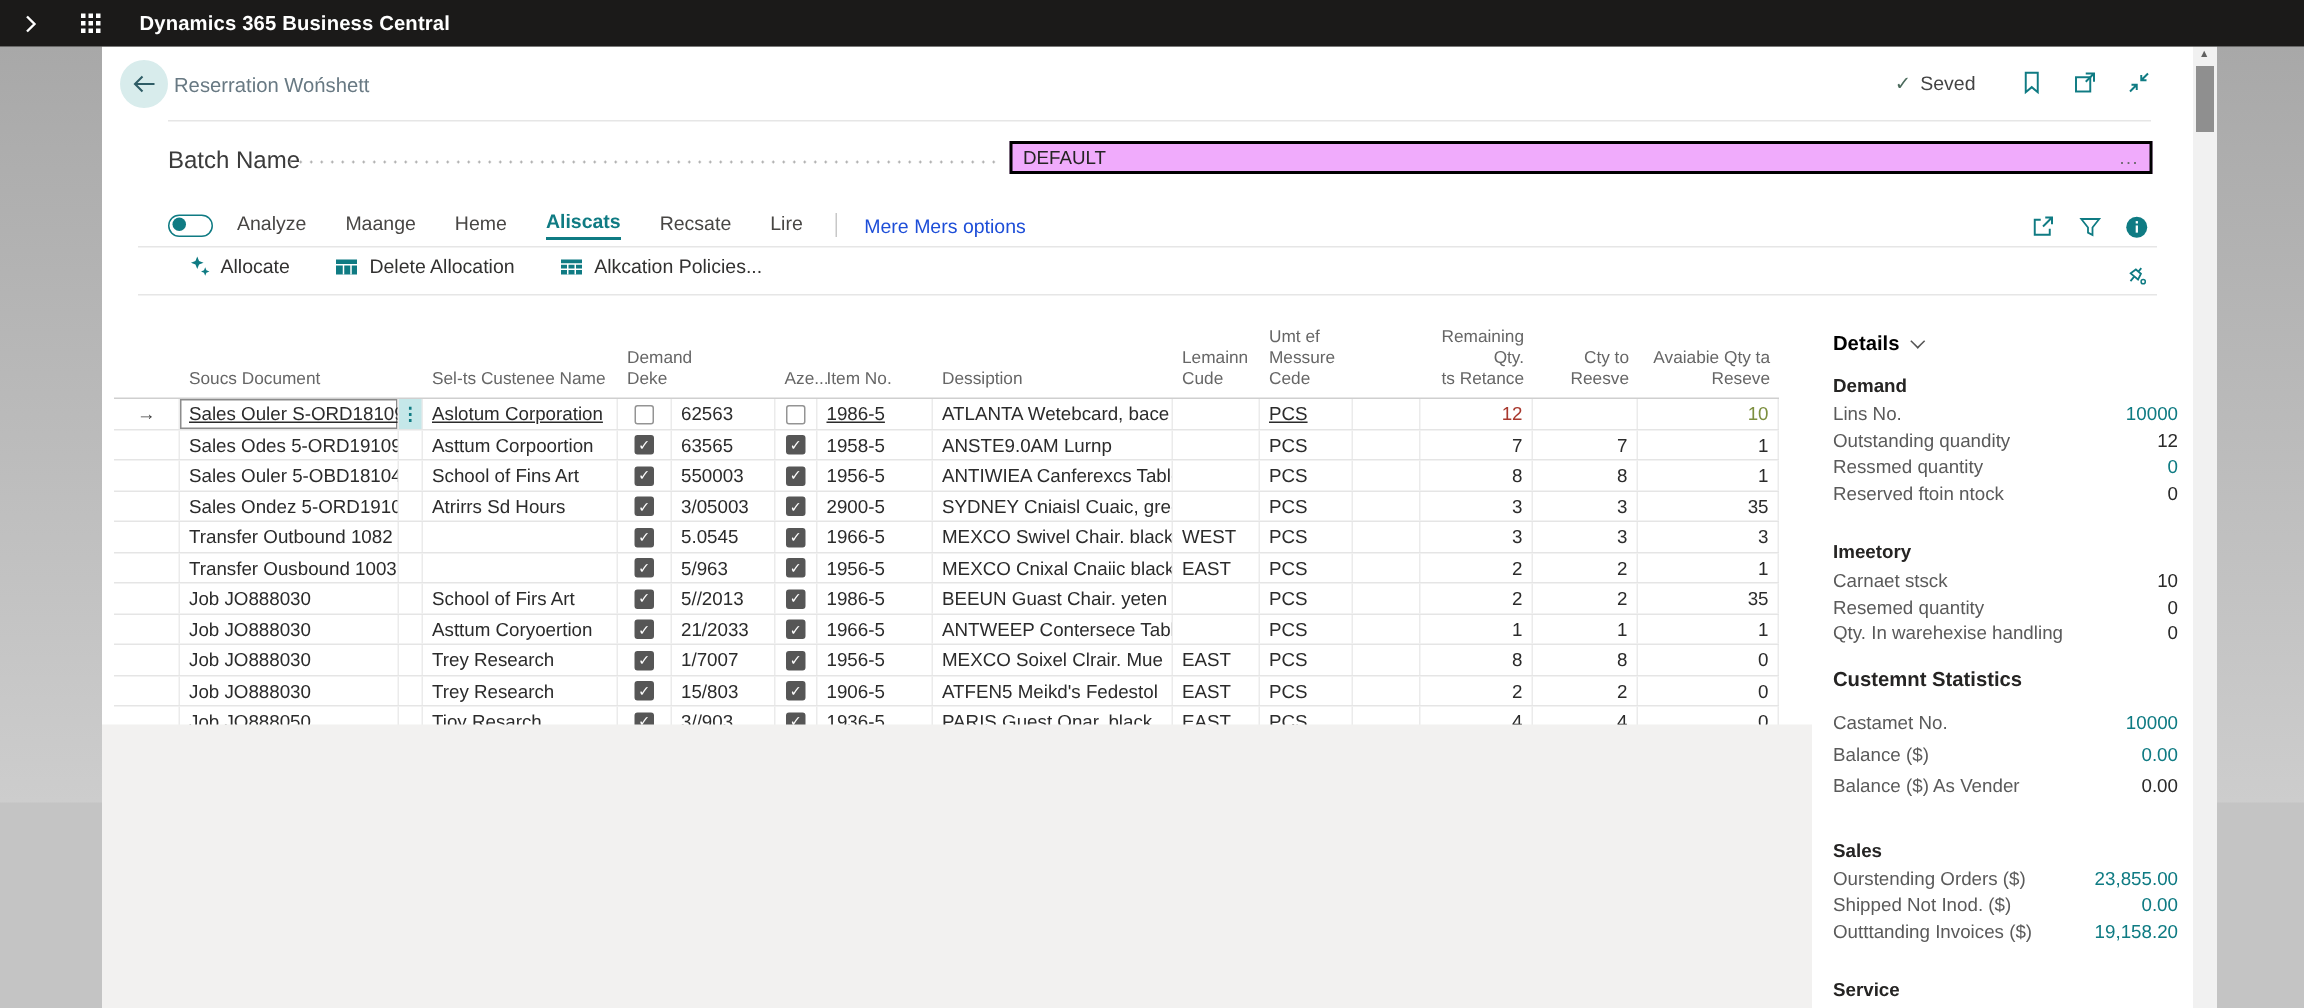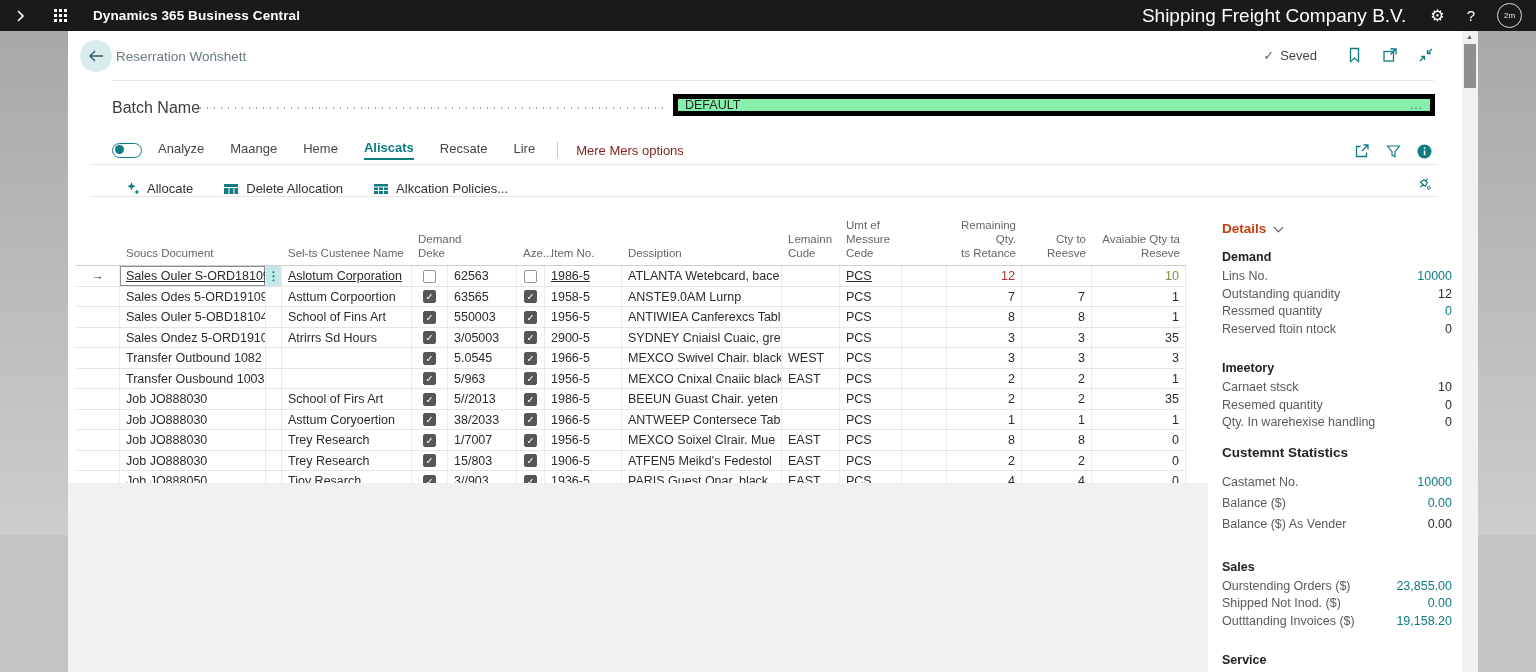--- a/index.html
+++ b/index.html
@@ -31,35 +31,35 @@
   .saved-label { font-size:13px; color:#444; margin-right:30px; display:flex; align-items:center; gap:6px; }
   .saved-label .chk { color:#4c6b5d; font-size:13px; }
   .hdr-icons { display:flex; gap:20px; align-items:center; }
   .divider { position:absolute; left:44px; right:28px; height:1px; background:#e6e6e6; }
 
   
   .batch-label { position:absolute; left:44px; top:68px; font-size:16px; color:#3b3b3b; }
   .leader { position:absolute; left:122px; top:76px; width:478px; height:2px;
             background-image:radial-gradient(circle,#a8a8a8 0.8px,transparent 0.9px);
             background-size:7px 2px; background-repeat:repeat-x; }
-  .batch-field { position:absolute; left:605px; top:63px; width:762px; height:22px; border:5px solid #000000; display:flex; align-items:center; padding:0 7px; font-size:12.5px; color:#252423; background:#86efac; }
+  .batch-field { position:absolute; left:605px; top:63px; width:762px; height:22px; border:2px solid #000000; display:flex; align-items:center; padding:0 7px; font-size:12.5px; color:#252423; background:#f0abfc; }
   .batch-field .assist { margin-left:auto; color:#666; letter-spacing:1px; font-size:12px; }
 
   
   .ribbon { position:absolute; left:44px; top:105px; height:28px; display:flex; align-items:center;justify-content:space-between; }
   .toggle { width:30px; height:15px; border:1.5px solid #0f7b83; border-radius:8px; position:relative; margin-right:16px; }
   .toggle .knob { position:absolute; left:2px; top:1.5px; width:9px; height:9px; border-radius:50%; background:#0f7b83; }
   .tabs { display:flex; align-items:center; gap:26px; font-size:13px; color:#484644; }
   .tabs .tab { cursor:default; padding-bottom:3px; }
   .tabs .tab.active { color:#0f7b83; font-weight:700; border-bottom:2px solid #0f7b83; }
   .tab-sep { width:1px; height:16px; background:#c8c8c8; margin:0 18px 0 22px; }
-  .more-opts { font-size:13px; color:#7f1d1d; }
+  .more-opts { font-size:13px; color:#1d4ed8; }
   .ribbon-icons { position:absolute; right:30px; top:112px; display:flex; gap:16px; align-items:center; }
   .divider2 { top:133px; left:24px; right:24px; }
-  .actionbar { position:absolute; left:58px; top:139px; height:26px; display:flex; align-items:flex-end; gap:30px; font-size:13px; color:#323130; }
+  .actionbar { position:absolute; left:58px; top:139px; height:26px; display:flex; align-items:flex-start; gap:30px; font-size:13px; color:#323130; }
   .action { display:flex; align-items:center; gap:7px; }
   .pin-icon { position:absolute; right:30px; top:144px; }
   .divider3 { top:165px; left:24px; right:24px; }
 
   
   .grid-cols { display:grid; grid-template-columns:44px 146px 16px 130px 36px 69px 28px 77px 160px 58px 62px 45px 75px 70px 94px; }
   .rw-table { position:absolute; left:8px; top:188px; width:1110px; }
   .rw-header { align-items:end; padding-bottom:5px; border-bottom:1px solid #cfcfcf; color:#666; font-size:11.5px; line-height:1.2; }
   .rw-header .hc { padding:0 6px; white-space:pre-line; }
   .rw-header .al-right { text-align:right; }
@@ -73,21 +73,21 @@
   .c-dots { padding:0 !important; justify-content:center !important; }
   .sel .c-dots { background:#c5e7e9; color:#0f7b83; font-weight:700; font-size:12px; }
   .cb { width:13px; height:13px; border:1px solid #949494; border-radius:2px; background:#fff; display:flex; align-items:center; justify-content:center; }
   .cb.checked { background:#565656; border-color:#565656; color:#fff; font-size:9.5px; }
   .val-red { color:#a8382e; }
   .val-green { color:#7d8f3f; }
   .below-table { position:absolute; left:0; top:452px; width:1140px; height:189px; background:#f2f1f0; }
 
   
   .details { position:absolute; left:1154px; top:190px; width:230px; height:451px; overflow:hidden; font-size:12.5px; }
-  .details-title { font-weight:700; font-size:13.5px; color:#c2410c; display:flex; align-items:center;text-align:center; }
+  .details-title { font-weight:700; font-size:13.5px; color:#000000; display:flex; align-items:center;text-align:center; }
   .chev { width:7px; height:7px; border-right:1.5px solid #555; border-bottom:1.5px solid #555; transform:rotate(45deg); display:inline-block; margin-left:9px; margin-bottom:3px; }
   .d-group { margin-top:22px; }
   .d-group.first { margin-top:14px; }
   .d-group.title-group { margin-top:12px; }
   .d-heading { font-weight:700; font-size:12.5px; color:#252423; margin-bottom:5px; }
   .title-group .d-heading { font-size:13.5px; margin-bottom:15px; }
   .d-row { display:flex; justify-content:space-between; align-items:flex-start; height:17.5px; color:#5a5a5a; }
   .title-group .d-row { height:21px; }
   .d-val { color:#2b2b2b; }
   .d-val.teal { color:#0f7b83; }
@@ -106,26 +106,20 @@
       <i></i>
       <i></i>
       <i></i>
       <i></i>
       <i></i>
       <i></i>
       <i></i>
       <i></i>
     </div>
   <div class="tb-title">Dynamics 365 Business Central</div>
-  <div class="tb-right">
-    <div class="tb-company">Shipping Freight Company B.V.</div>
-    <div class="tb-gear">⚙</div>
-    <div class="tb-help">?</div>
-    <div class="tb-avatar">2m</div>
-  </div>
 </div>
 
 <div class="page">
   <div class="card">
 
     <div class="back-btn">
       <svg width="16" height="12" viewBox="0 0 16 12">
           <path d="M7 1L2 6l5 5M2 6h13" stroke="#2f5d66" stroke-width="1.4" fill="none"></path>
         </svg>
     </div>
@@ -392,21 +386,21 @@
             <div class="al-right ">35</div>
           </div>
           <div class="rw-row grid-cols">
             <div class="c-gutter"></div>
             <div class="c-src">Job JO888030</div>
             <div class="c-dots"></div>
             <div class="">Asttum Coryoertion</div>
             <div class="al-center">
               <div class="cb checked">✓</div>
             </div>
-            <div class="">38/2033</div>
+            <div class="">21/2033</div>
             <div class="al-center">
               <div class="cb checked">✓</div>
             </div>
             <div class="">1966-5</div>
             <div class="">ANTWEEP Contersece Table</div>
             <div class=""></div>
             <div class="">PCS</div>
             <div class=""></div>
             <div class="al-right ">1</div>
             <div class="al-right">1</div>

